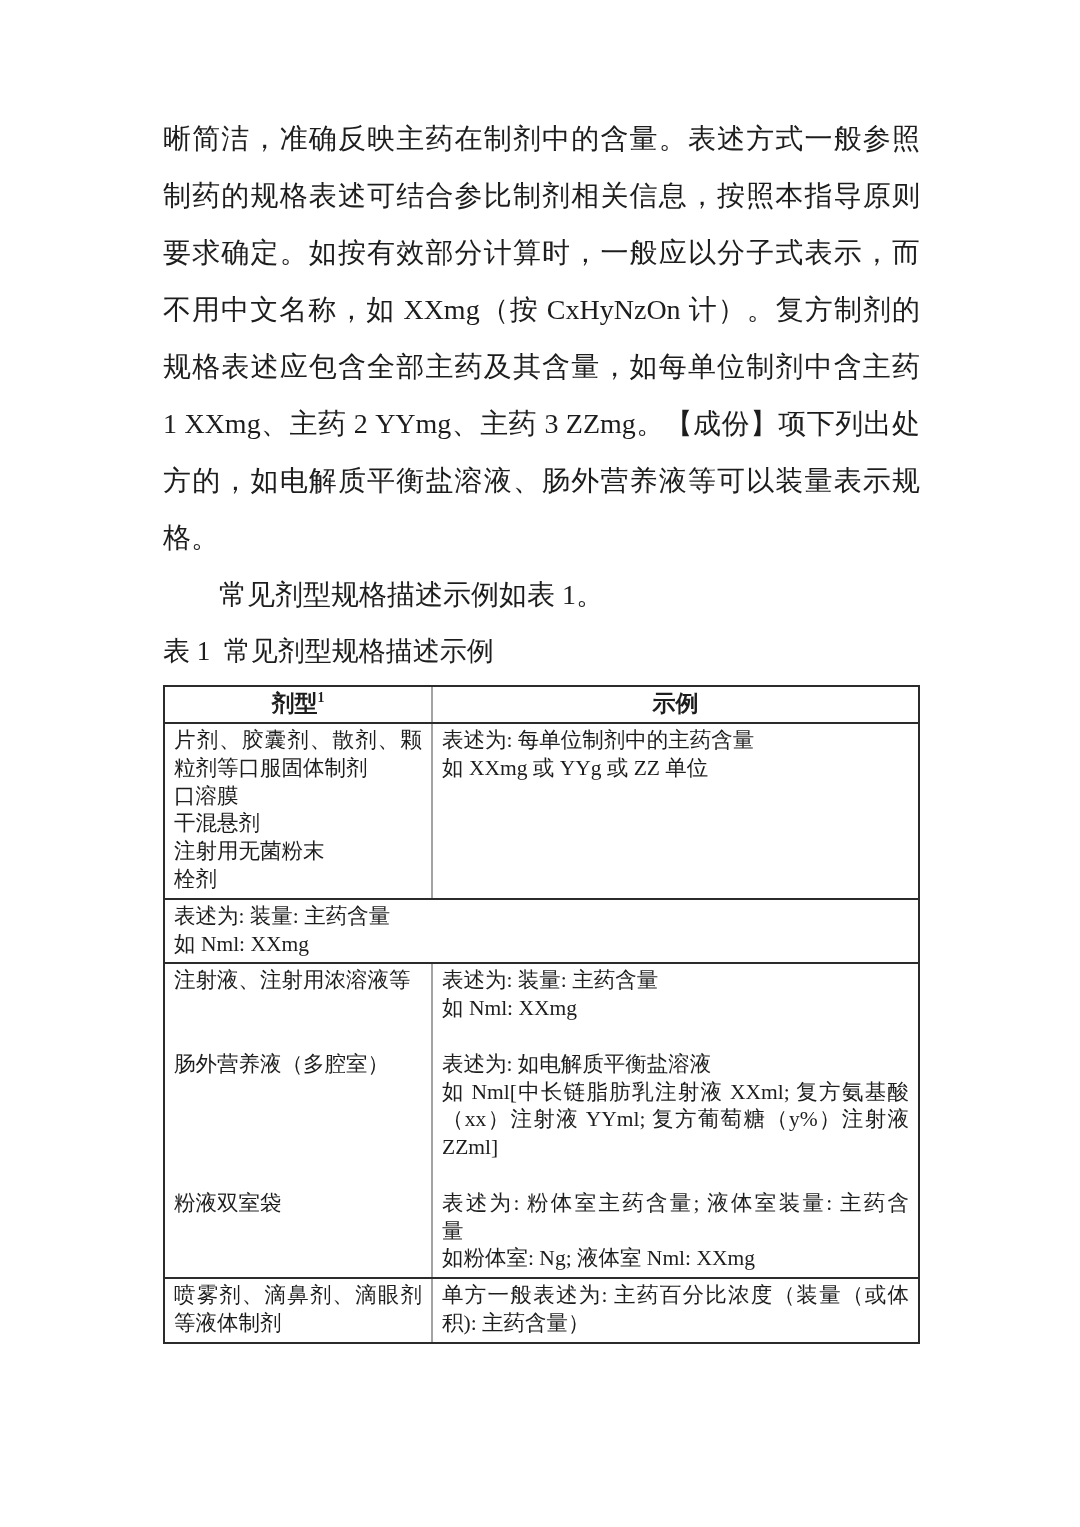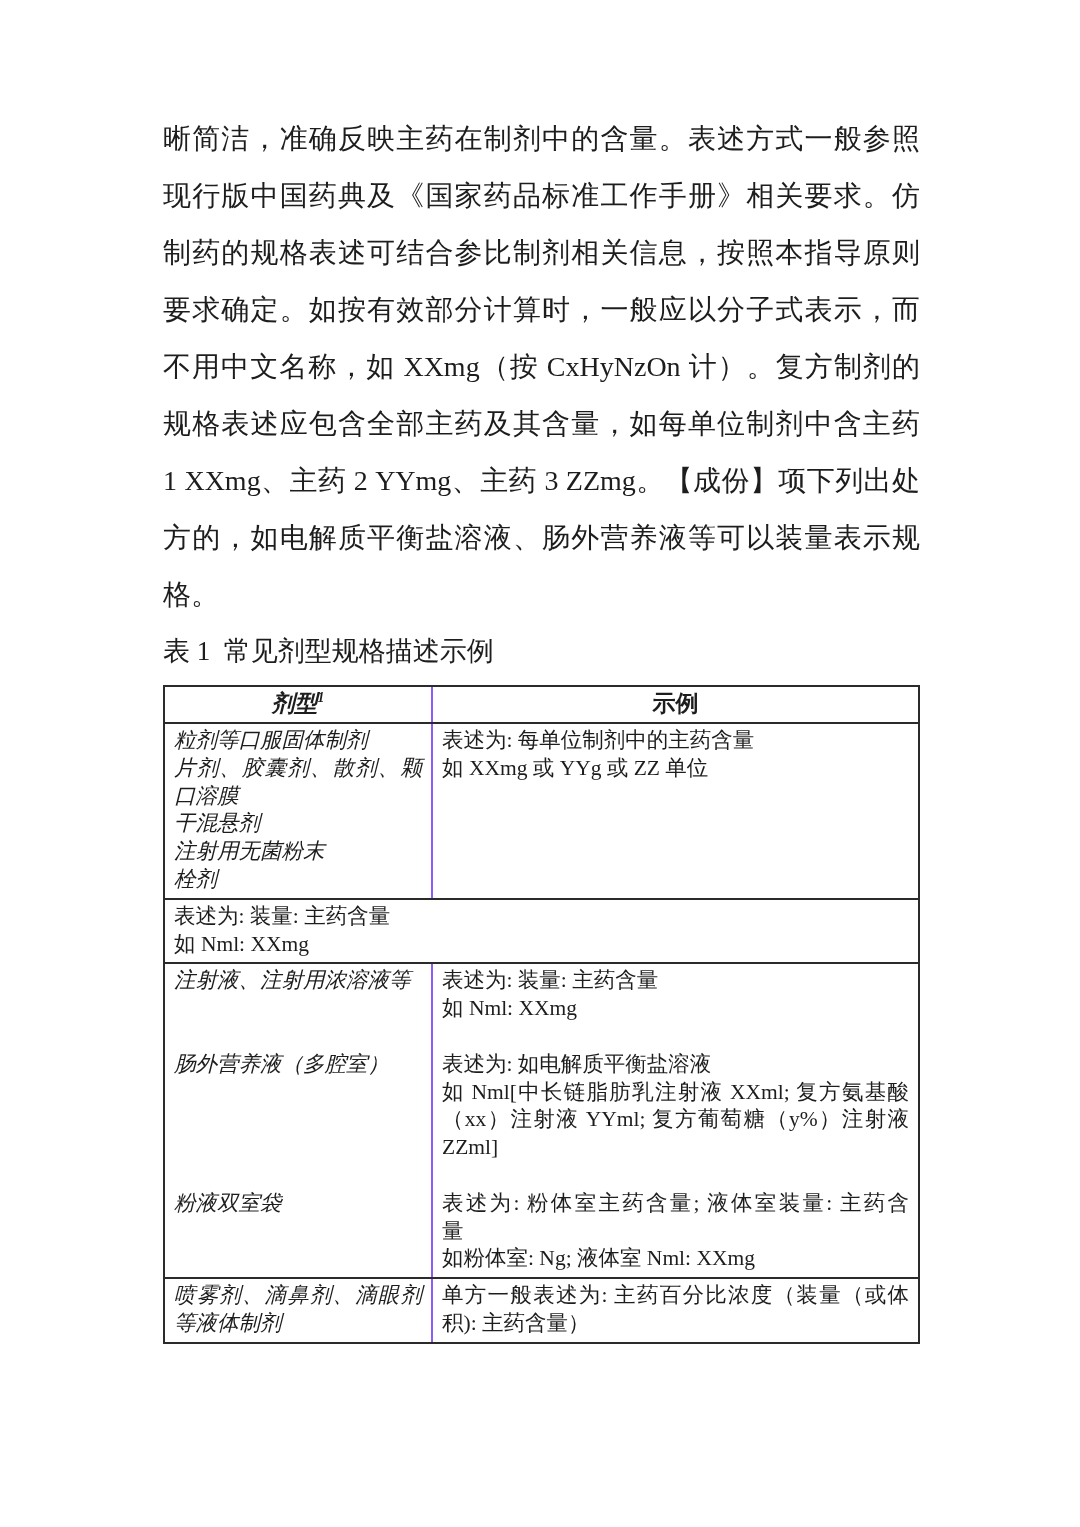--- a/index.html
+++ b/index.html
@@ -19,21 +19,21 @@
   .bline.j{text-align:justify;text-align-last:justify;}
   .bline.indent{text-indent:56px;}
   .table-title{
     font-size:27px;
     line-height:57px;
     white-space:pre-wrap;
   }
   .dtable{margin-top:5px;border:2px solid #2b2b2b;}
   .trow{display:grid;grid-template-columns:268px 1fr;}
   .trow.bt{border-top:2px solid #2b2b2b;}
-  .lc{border-right:2px solid #8b5cf6;font-style:italic;}
+  .lc{border-right:2px solid #a3a3a3;}
   .hc{
     font-weight:bold;font-size:23px;line-height:30px;
     text-align:center;padding:2px 0 3px;
   }
   .hc sup{font-size:60%;line-height:0;}
   .cell{padding:3px 9px 4px 9px;}
   .cell.pt0{padding-top:0;}
   .cell.pb0{padding-bottom:0;}
   .cl{
     font-size:21.5px;
@@ -49,43 +49,43 @@
   }
 </style>
 </head>
 <body>
 
 <div class="page">
   <div class="content">
 
     <div class="body-text">
       <div class="bline j">晰简洁，准确反映主药在制剂中的含量。表述方式一般参照</div>
-      <div class="bline j">现行版中国药典及《国家药品标准工作手册》相关要求。仿</div>
       <div class="bline j">制药的规格表述可结合参比制剂相关信息，按照本指导原则</div>
       <div class="bline j">要求确定。如按有效部分计算时，一般应以分子式表示，而</div>
       <div class="bline j">不用中文名称，如 XXmg（按 CxHyNzOn 计）。复方制剂的</div>
       <div class="bline j">规格表述应包含全部主药及其含量，如每单位制剂中含主药</div>
       <div class="bline j">1 XXmg、主药 2 YYmg、主药 3 ZZmg。【成份】项下列出处</div>
       <div class="bline j">方的，如电解质平衡盐溶液、肠外营养液等可以装量表示规</div>
       <div class="bline">格。</div>
+      <div class="bline indent">常见剂型规格描述示例如表 1。</div>
     </div>
 
     <div class="table-title">表 1  常见剂型规格描述示例</div>
 
     <div class="dtable">
 
       <div class="trow">
         <div class="hc lc"><span>剂型</span><sup>1</sup></div>
         <div class="hc">示例</div>
       </div>
 
       <div class="trow bt">
         <div class="lc cell">
+          <div class="cl j">片剂、胶囊剂、散剂、颗</div>
           <div class="cl">粒剂等口服固体制剂</div>
-          <div class="cl j">片剂、胶囊剂、散剂、颗</div>
           <div class="cl">口溶膜</div>
           <div class="cl">干混悬剂</div>
           <div class="cl">注射用无菌粉末</div>
           <div class="cl">栓剂</div>
         </div>
         <div class="cell">
           <div class="cl">表述为: 每单位制剂中的主药含量</div>
           <div class="cl">如 XXmg 或 YYg 或 ZZ 单位</div>
         </div>
       </div>

